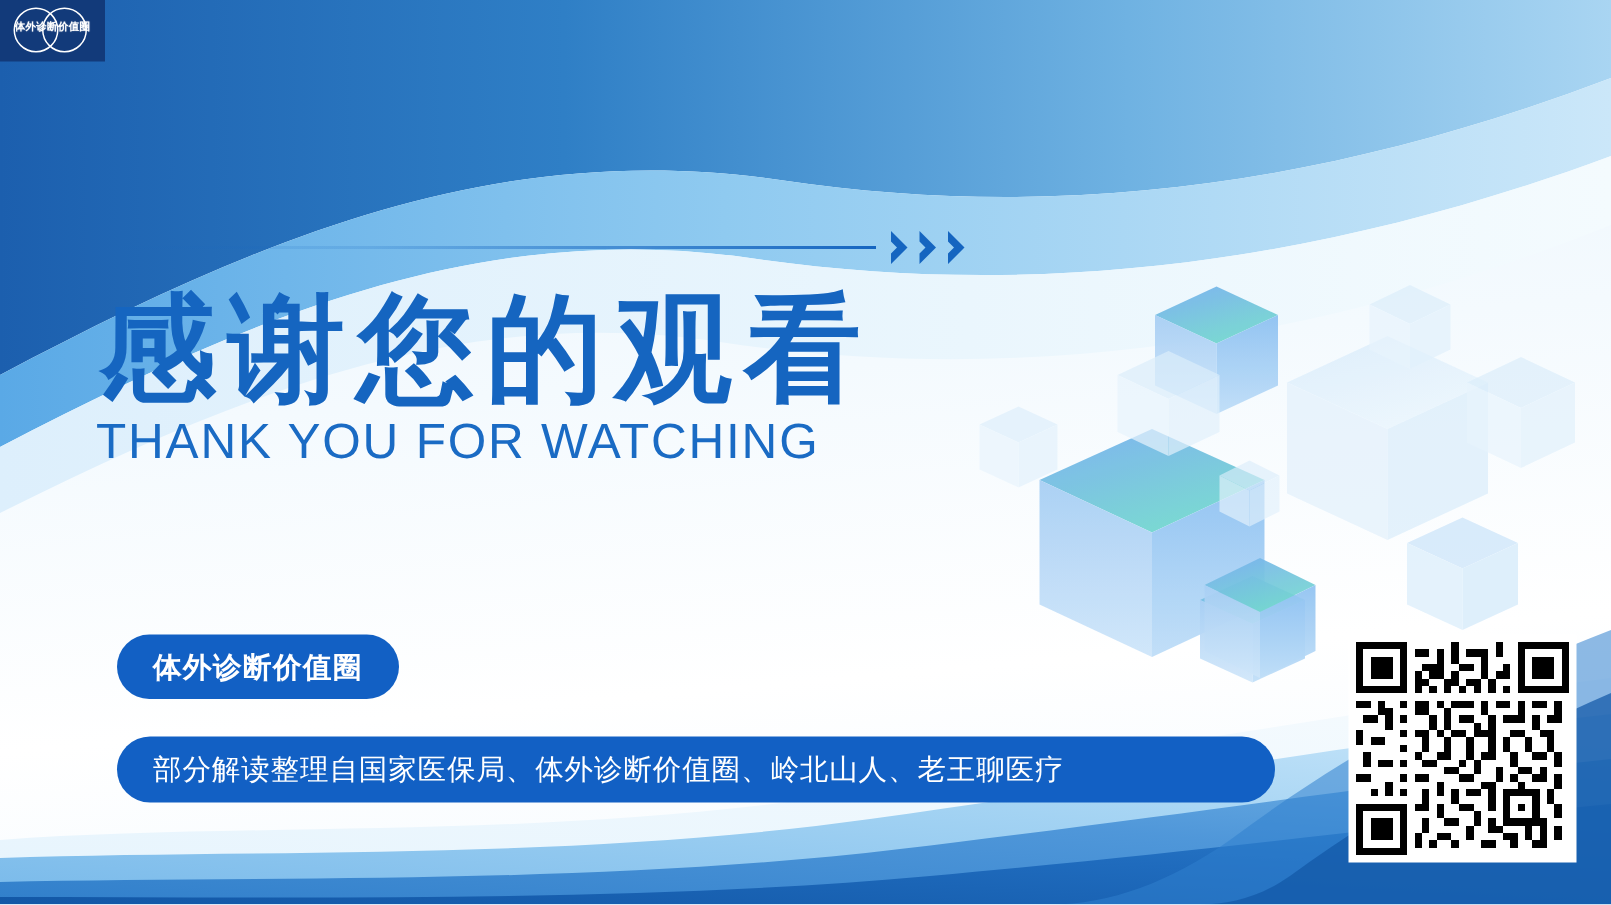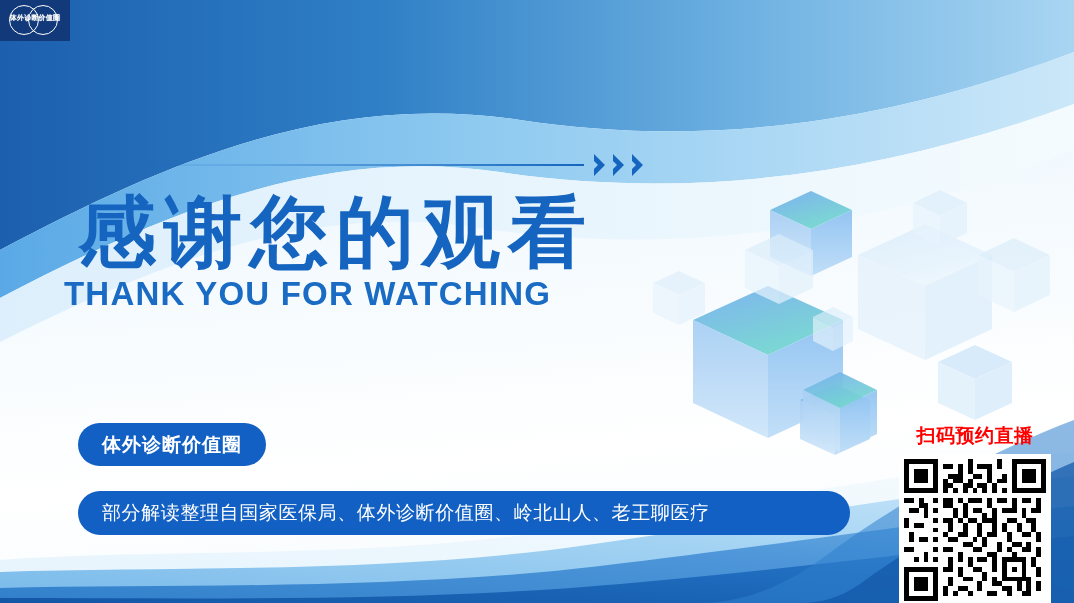--- a/index.html
+++ b/index.html
@@ -91,33 +91,33 @@
   #chevrons {
     position: absolute;
     left: 530px;
     top: 2px;
     display: flex;
     gap: 2px;
   }
   #chevrons svg { display: block; }
 
   #title-cn {
-    margin: 12px 0 0 16px;
+    margin: 12px 0 0 4px;
     font-size: 78px;
     line-height: 1.03;
     font-weight: 700;
     color: #1565c0;
     letter-spacing: 8px;
     white-space: nowrap;
   }
   #title-en {
     margin: 4px 0 15px 2px;
     font-size: 33px;
     line-height: 1.1;
-    font-weight: 700;
+    font-weight: 400;
     color: #1a6bc4;
     letter-spacing: 1.2px;
     white-space: nowrap;
   }
 
   
   .pill {
     position: absolute;
     z-index: 30;
     display: flex;
@@ -354,21 +354,20 @@
       </div>
     </div>
     <h1 id="title-cn">感谢您的观看</h1>
     <div id="title-en">THANK YOU FOR WATCHING</div>
   </div>
 
   <div class="pill" id="pill-tag">体外诊断价值圈</div>
   <div class="pill" id="pill-credit">部分解读整理自国家医保局、体外诊断价值圈、岭北山人、老王聊医疗</div>
 
   <div id="qr-block">
-    <div id="qr-caption">扫码预约直播</div>
     <div id="qr-code">
       <svg width="142" height="142" viewBox="0 0 29 29" shape-rendering="crispEdges">
         <rect width="29" height="29" fill="#ffffff"></rect>
         <g fill="#000000">
 
           <rect x="0" y="0" width="7" height="1"></rect>
             <rect x="0" y="6" width="7" height="1"></rect>
           <rect x="0" y="0" width="1" height="7"></rect>
             <rect x="6" y="0" width="1" height="7"></rect>
           <rect x="2" y="2" width="3" height="3"></rect>

